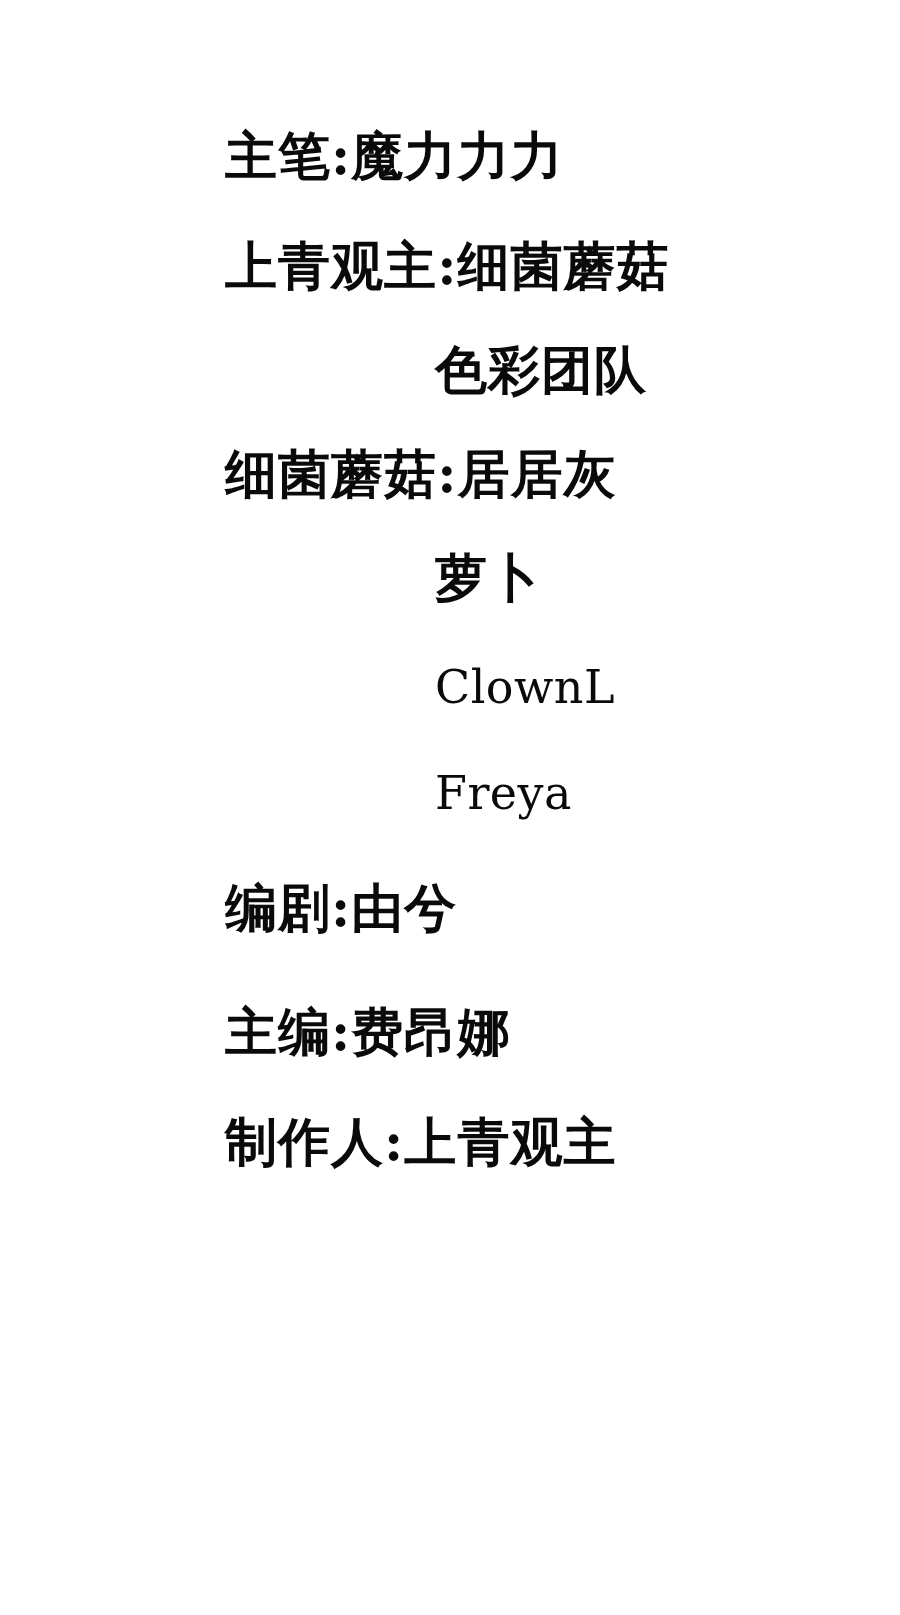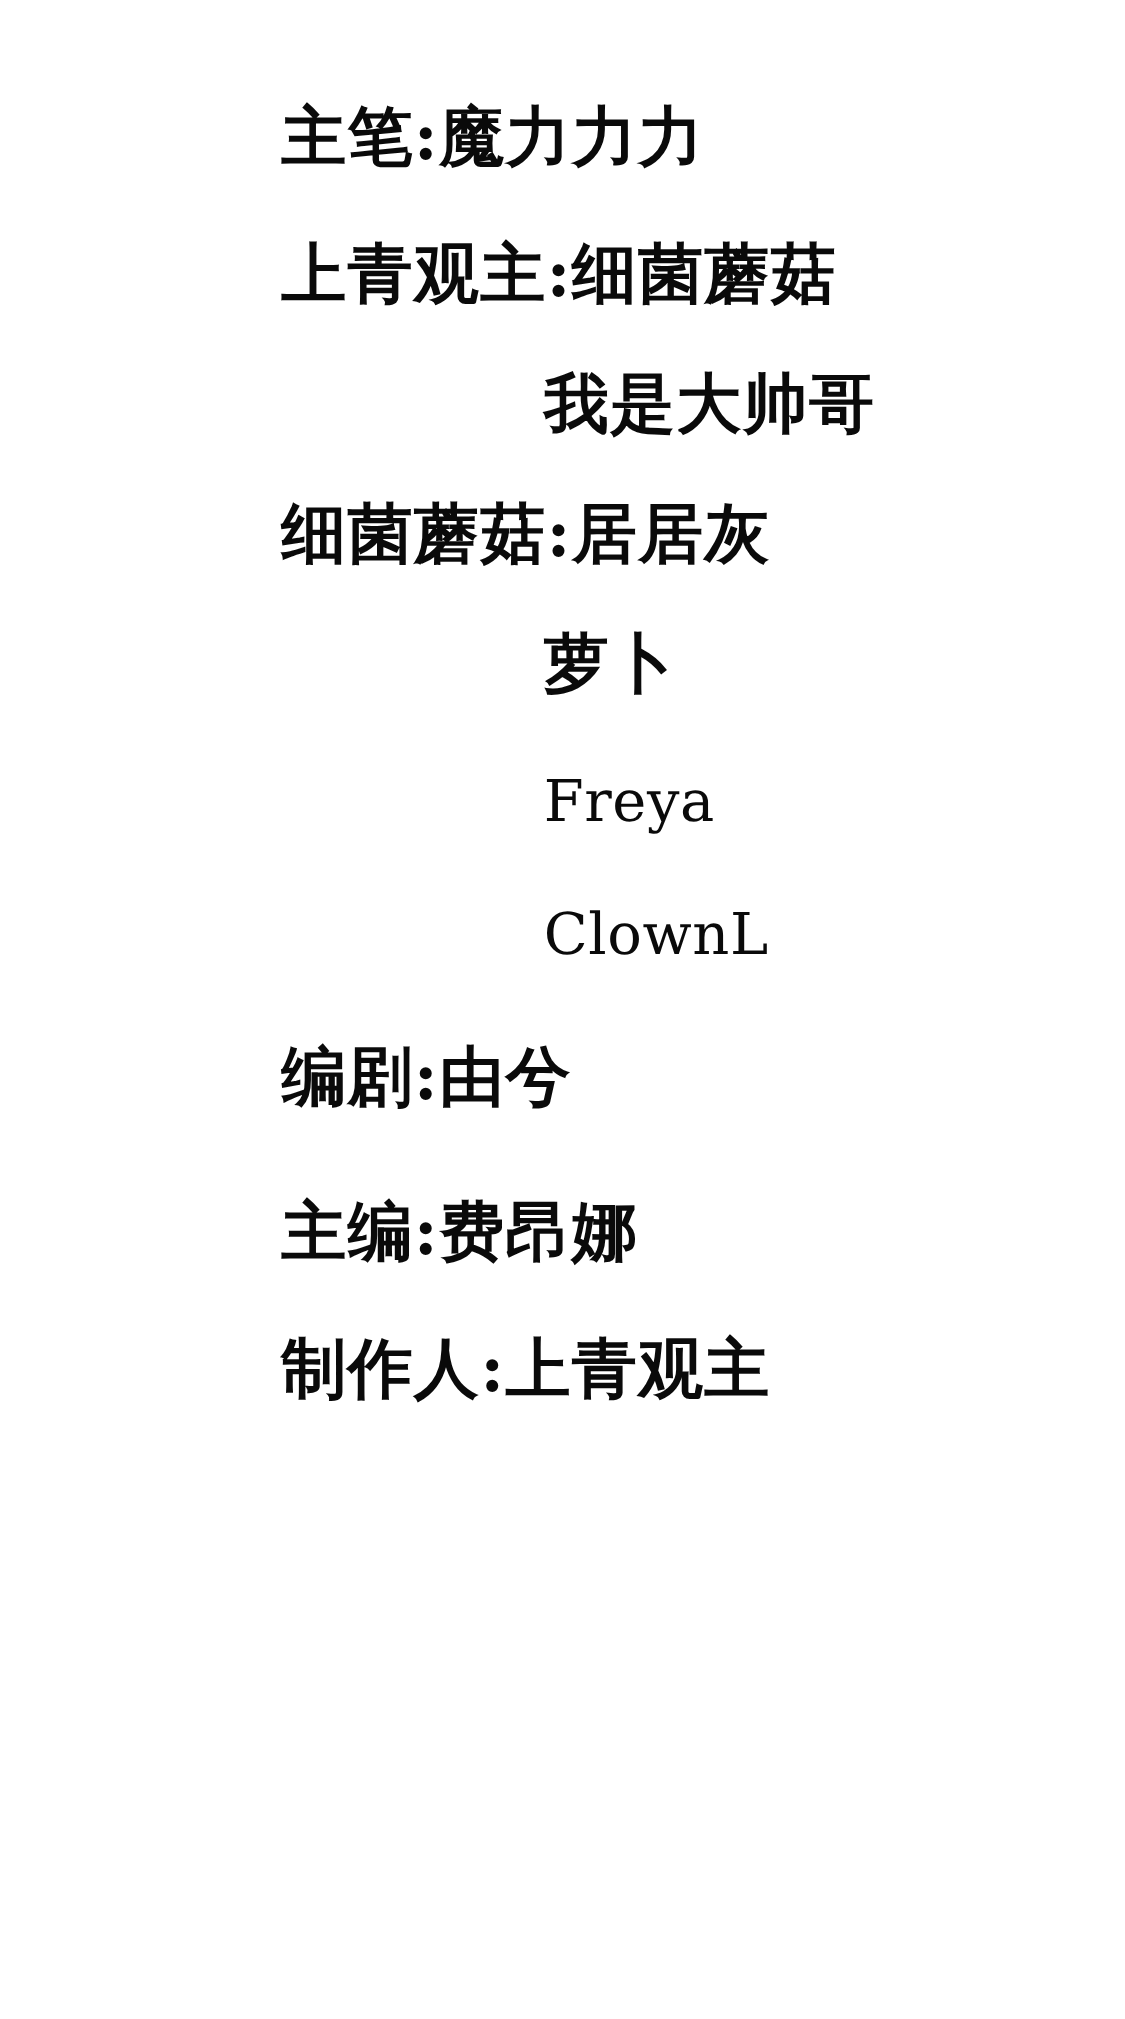--- a/index.html
+++ b/index.html
@@ -12,21 +12,21 @@
     height: 1615px;
     font-family: "DejaVu Serif", "Liberation Serif", serif;
     color: #0a0a0a;
     overflow: hidden;
   }
   .credits {
     position: relative;
     width: 900px;
     height: 1470px;
     box-sizing: border-box;
-    padding: 62px 0 0 0;
+    padding: 108px 0 0 0;
   }
   .credit-line {
     display: block;
     width: 100%;
     box-sizing: border-box;
     font-weight: 700;
     letter-spacing: 0.02em;
     white-space: pre;
   }
   
@@ -59,32 +59,32 @@
 <body style="background: rgb(255, 255, 255); color: rgb(10, 10, 10);">
 
 <div class="credits">
 
   <div class="credit-line cjk align-label">主笔:魔力力力</div>
   <div class="gap-md"></div>
 
   <div class="credit-line cjk align-label">上青观主:细菌蘑菇</div>
   <div class="gap-sm"></div>
 
-  <div class="credit-line cjk align-cont">我是大帅哥</div>
+  <div class="credit-line cjk align-cont">色彩团队</div>
   <div class="gap-sm"></div>
 
   <div class="credit-line cjk align-label">细菌蘑菇:居居灰</div>
   <div class="gap-sm"></div>
 
   <div class="credit-line cjk align-cont">萝卜</div>
   <div class="gap-sm"></div>
 
+  <div class="credit-line latin align-cont">ClownL</div>
+
   <div class="credit-line latin align-cont">Freya</div>
-
-  <div class="credit-line latin align-cont">ClownL</div>
   <div class="gap-md"></div>
 
   <div class="credit-line cjk align-label">编剧:由兮</div>
   <div class="gap-md"></div>
 
   <div class="gap-md"></div>
 
   <div class="credit-line cjk align-label">主编:费昂娜</div>
   <div class="gap-md"></div>
 

